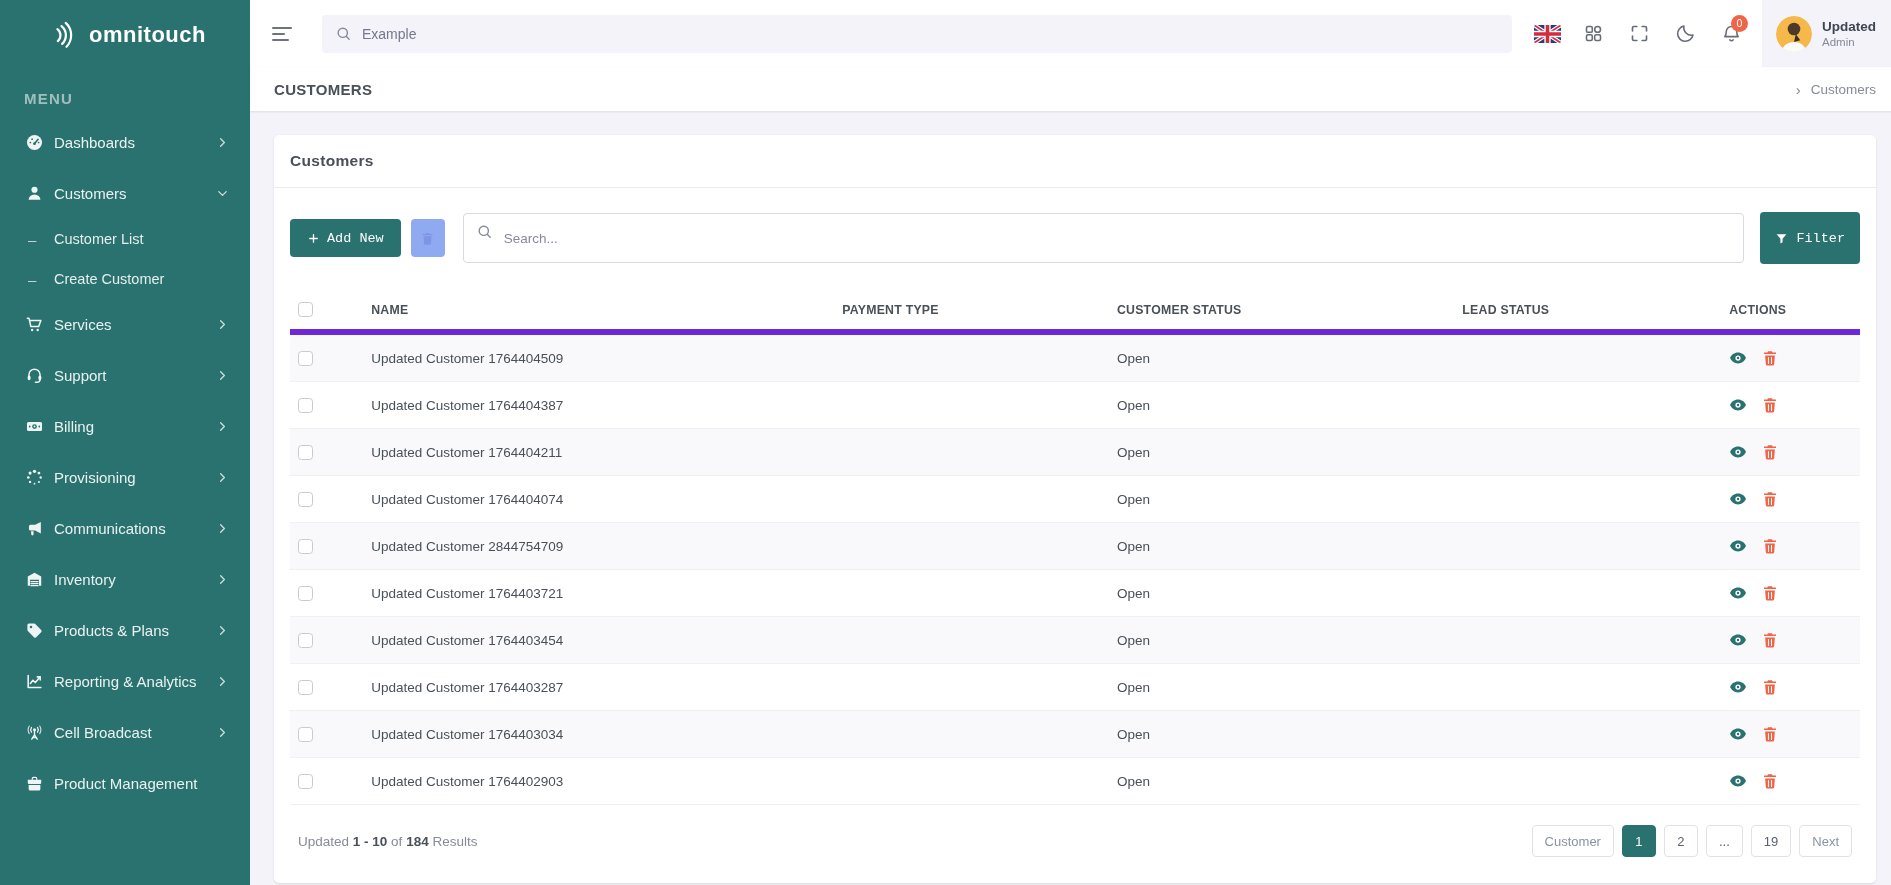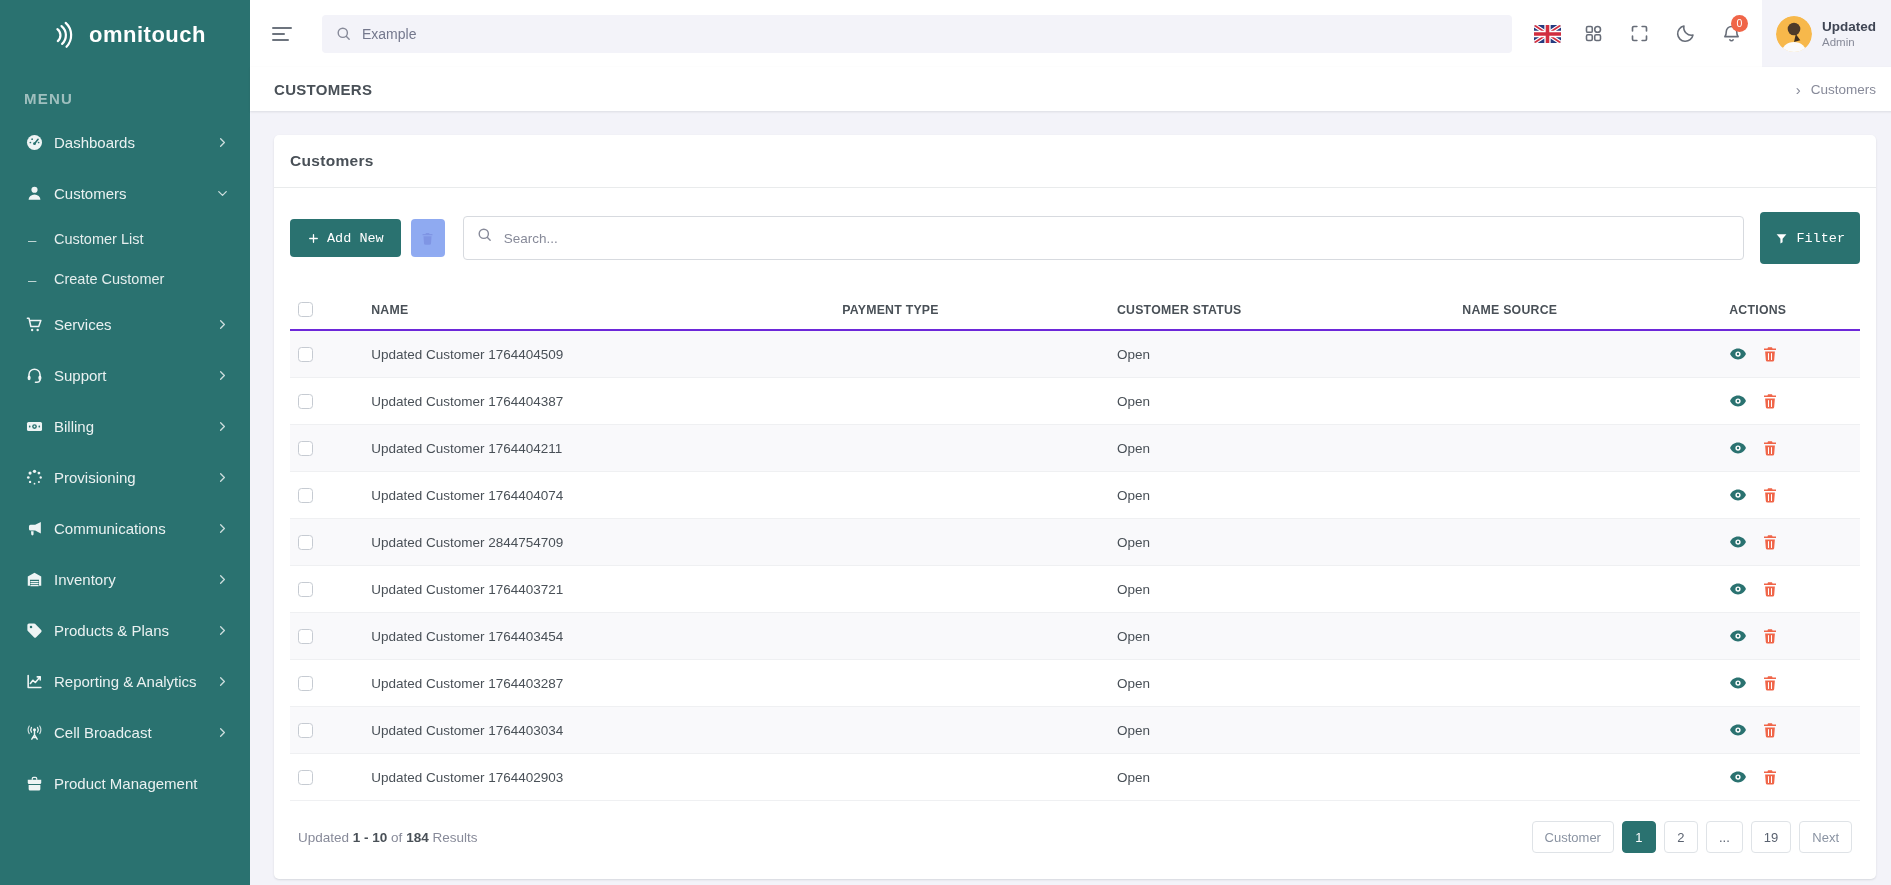--- a/index.html
+++ b/index.html
@@ -52,30 +52,30 @@
   .card-header { padding:17px 16px; border-bottom:1px solid #e9ebec; }
   .card-title { font-size:15.5px; font-weight:600; color:#495057; letter-spacing:.02em; }
   .card-body { padding:24px 16px 16px; }
 
   .toolbar { display:flex; align-items:center; margin-bottom:26px; }
   .btn { border:none; cursor:pointer; border-radius:4px; font-family:Liberation Mono, monospace; }
   .btn-add { background:#2a7270; color:#fff; height:38px; padding:0 17px; font-size:13.5px; display:inline-flex; align-items:center; gap:7px; }
   .btn-add svg { width:13px; height:13px; }
   .btn-soft-del { width:34px; height:38px; margin-left:10px; background:#8aa6f1; display:inline-flex; align-items:center; justify-content:center; color:#6c7fd8; opacity:.95; }
   .btn-soft-del svg { width:15px; height:15px; opacity:.55; }
-  .table-search { position:relative; flex:1; margin-left:18px; margin-right:16px; height:44px; }
+  .table-search { position:relative; flex:1; margin-left:18px; margin-right:16px; height:50px; }
   .table-search input { width:100%; height:100%; border:1px solid #d7dadf; border-radius:4px; padding:0 12px 0 40px; font-size:13.5px; color:#495057; outline:none; font-family:"Liberation Sans",sans-serif; }
   .table-search input::placeholder { color:#878a99; opacity:1; }
   .table-search .s-icon { position:absolute; left:13px; top:10px; width:17px; height:17px; color:#878a99; }
   .btn-filter { background:#2a7270; color:#fff; height:52px; padding:0 15px; font-size:13.5px; display:inline-flex; align-items:center; gap:8px; }
   .btn-filter svg { width:13px; height:13px; }
 
   table { width:100%; border-collapse:collapse; table-layout:fixed; }
   col.c-check { width:58px; } col.c-name { width:30%; } col.c-pay { width:17.5%; } col.c-status { width:22%; } col.c-lead { width:17%; } col.c-act { width:110px; }
-  thead th { text-align:left; font-size:12.3px; font-weight:700; color:#495057; letter-spacing:.02em; padding:12px 8px; border-bottom:2px solid #6d28d9; }
+  thead th { text-align:left; font-size:12.3px; font-weight:700; color:#495057; letter-spacing:.02em; padding:12px 8px; border-bottom:6px solid #6d28d9; }
   tbody td { padding:14px 8px; font-size:13.5px; color:#495057; border-bottom:1px solid #eff0f2; }
   tbody tr:nth-child(odd) { background:#f9f9fb; }
   .chk { appearance:none; width:15px; height:15px; border:1px solid #c6cbd2; border-radius:3.5px; background:#fff; cursor:pointer; vertical-align:middle; display:inline-block; }
   .row-actions { display:flex; gap:14px; align-items:center; }
   .act-btn { background:none; border:none; cursor:pointer; width:18px; height:18px; padding:0; display:inline-flex; }
   .act-btn svg { width:18px; height:18px; }
 
   .table-footer { display:flex; align-items:center; justify-content:space-between; padding:20px 8px 10px; }
   .summary { font-size:13.5px; color:#878a99; }
   .summary b { color:#495057; font-weight:700; }
@@ -419,21 +419,21 @@
                 <col class="c-status">
                 <col class="c-lead">
                 <col class="c-act">
               </colgroup>
             <thead>
                 <tr>
                   <th><input type="checkbox" class="chk" style=""></th>
                   <th>NAME</th>
                   <th>PAYMENT TYPE</th>
                   <th>CUSTOMER STATUS</th>
-                  <th>NAME SOURCE</th>
+                  <th>LEAD STATUS</th>
                   <th>ACTIONS</th>
                 </tr>
               </thead>
             <tbody>
                 <tr>
                   <td><input type="checkbox" class="chk" style=""></td>
                   <td>Updated Customer 1764404509</td>
                   <td></td>
                   <td>Open</td>
                   <td></td>

